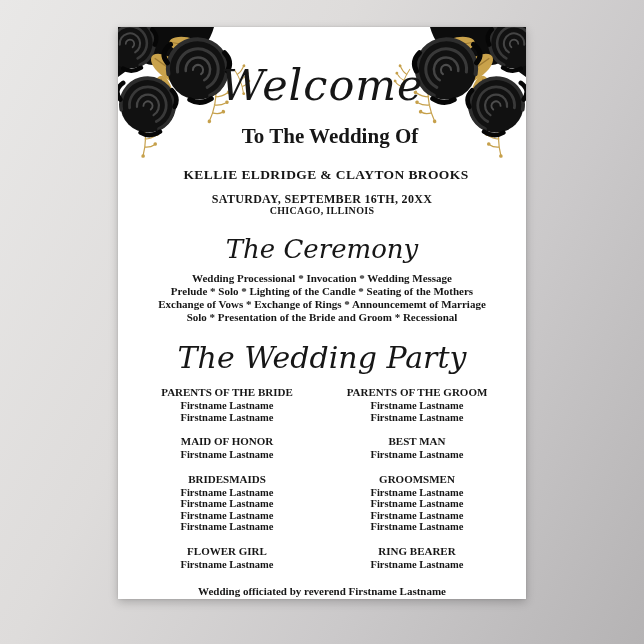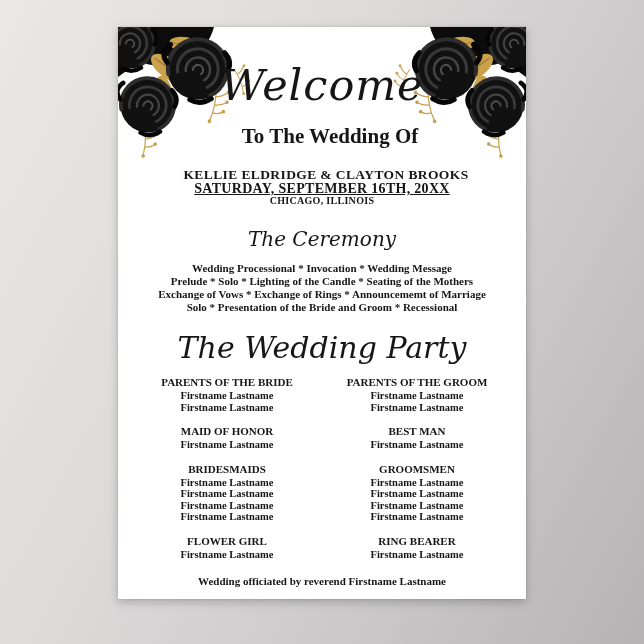--- a/index.html
+++ b/index.html
@@ -13,23 +13,23 @@
     background:#ffffff;overflow:hidden;text-align:center;color:#161616;
     box-shadow:0 3px 9px rgba(0,0,0,.22), 0 0 2px rgba(0,0,0,.12);
   }
   .corner{position:absolute;top:0;width:150px;height:150px;pointer-events:none;}
   .corner.left{left:0;}
   .corner.right{right:0;transform:scaleX(-1);}
   .script-h{font-family:"DejaVu Serif",serif;font-style:italic;}
   .welcome{position:relative;margin:30px auto 0;font-size:43px;line-height:56px;letter-spacing:1px;}
   .subtitle{margin-top:11px;font-size:21px;font-weight:bold;padding-left:16px;}
   .couple{margin-top:18px;font-size:13.5px;font-weight:bold;letter-spacing:.4px;padding-left:8px;}
-  .dateline{font-size:14px;font-weight:bold;letter-spacing:.3px;line-height:12px;text-decoration:underline;}
+  .dateline{margin-top:10px;font-size:12px;font-weight:bold;letter-spacing:.3px;line-height:12px;}
   .locline{font-size:10px;font-weight:bold;letter-spacing:.3px;line-height:12px;}
-  .ceremony-title{margin-top:13px;font-size:20px;line-height:38px;}
+  .ceremony-title{margin-top:13px;font-size:26px;line-height:38px;}
   .cer-lines{margin-top:4px;}
   .cer-line{font-size:11px;font-weight:bold;line-height:13px;}
   .party-title{margin-top:15px;font-size:30px;line-height:38px;}
   .pcols{display:flex;justify-content:center;gap:28px;margin-top:9px;}
   .pcol{width:162px;}
   .pgroup{margin-bottom:12px;}
   .prole{font-size:11px;font-weight:bold;line-height:13px;margin-bottom:1px;}
   .pname{font-size:10.5px;font-weight:bold;line-height:11.5px;}
   .officiant{margin-top:3px;font-size:11px;font-weight:bold;}
 </style>

